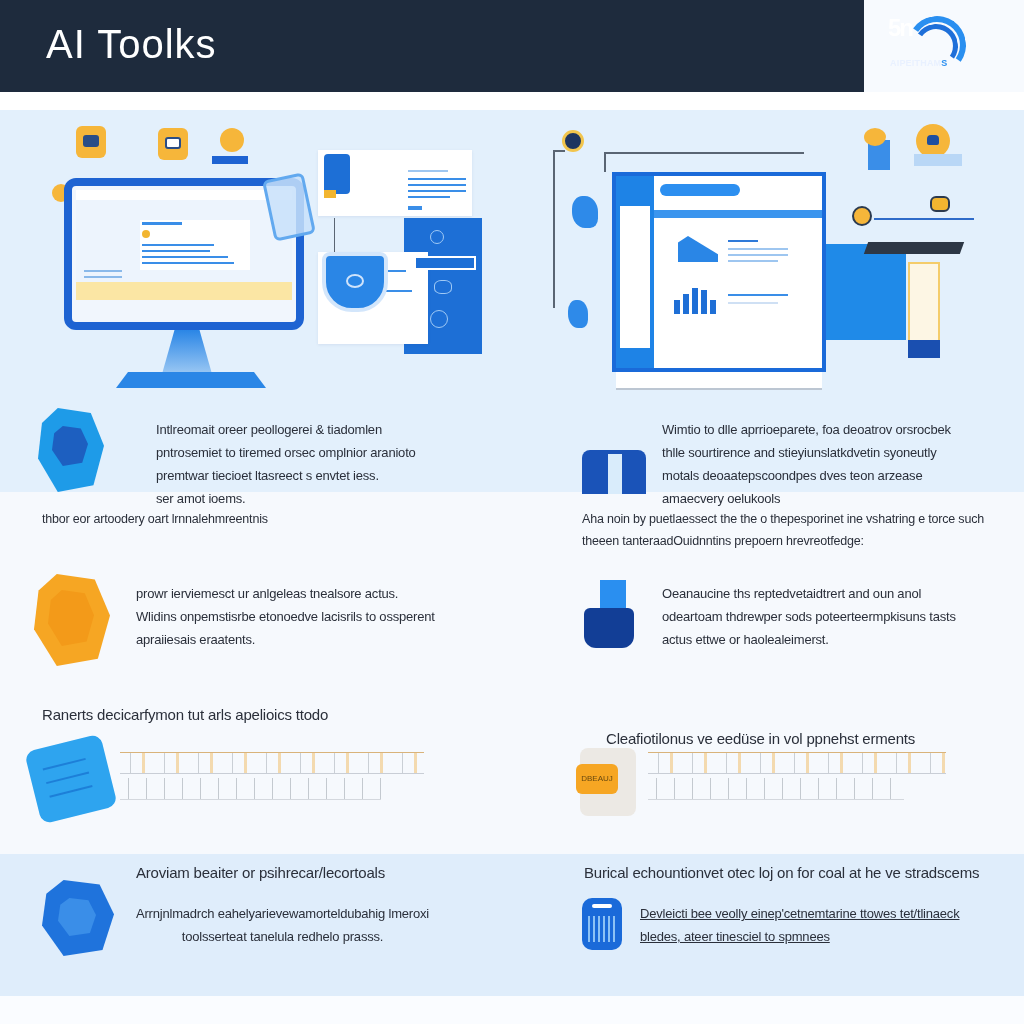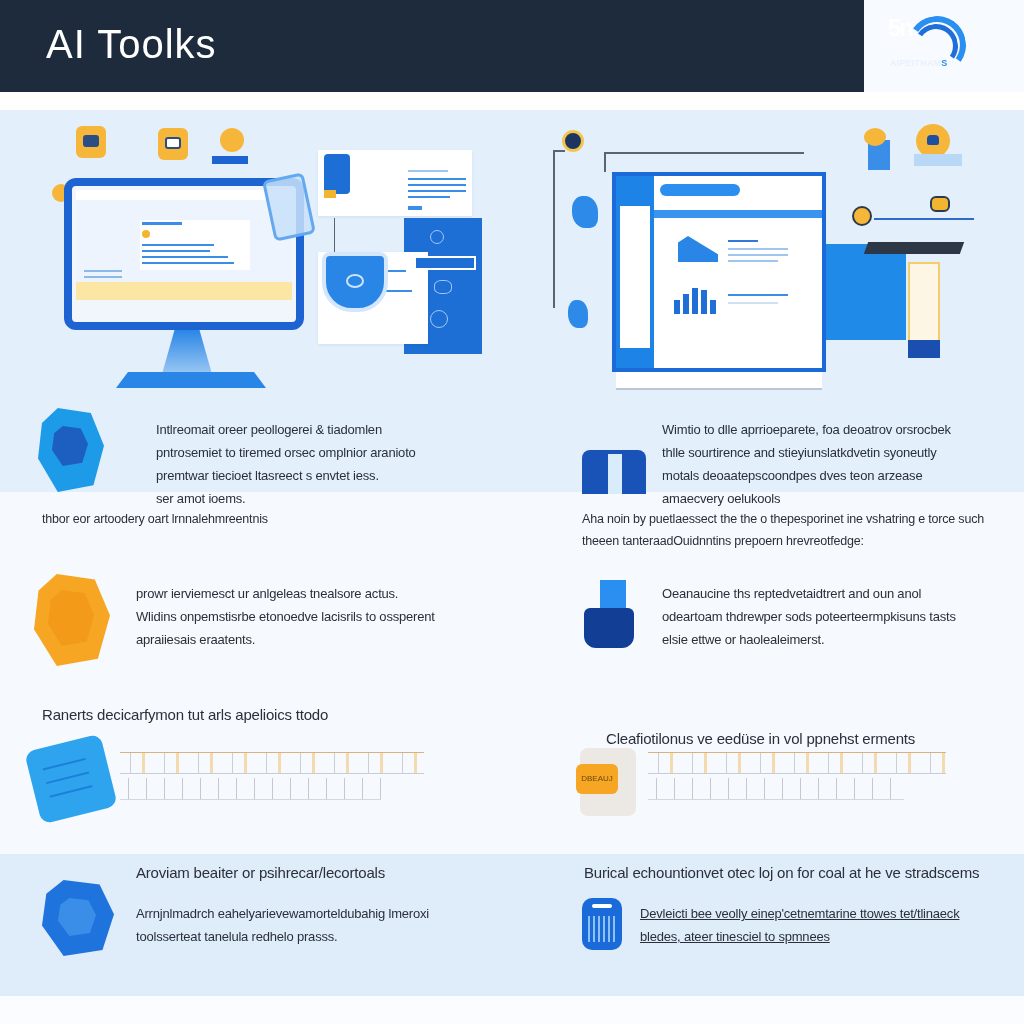--- a/index.html
+++ b/index.html
@@ -233,21 +233,21 @@
   <div>prowr ierviemesct ur anlgeleas tnealsore actus.</div>
   <div>Wlidins onpemstisrbe etonoedve lacisrils to ossperent</div>
   <div>apraiiesais eraatents.</div>
 </div>
 
 <div class="feat-icon" style="left:584px;top:608px;width:50px;height:40px;background:#123e96;border-radius:6px 6px 12px 12px;"></div>
 <div style="position:absolute;left:600px;top:580px;width:26px;height:28px;background:#2a8ff0;"></div>
 <div class="para" style="left:662px;top:582px;">
   <div>Oeanaucine ths reptedvetaidtrert and oun anol</div>
   <div>odeartoam thdrewper sods poteerteermpkisuns tasts</div>
-  <div>elsie ettwe or haolealeimerst.</div>
+  <div>actus ettwe or haolealeimerst.</div>
 </div>
 
 <div class="heading" style="left:42px;top:706px;">Ranerts decicarfymon tut arls apelioics ttodo</div>
 <div class="feat-icon" style="left:32px;top:742px;width:78px;height:74px;background:#2ea4ef;border-radius:10px;transform:rotate(-14deg);">
   <div class="line" style="left:14px;top:20px;width:44px;background:#1d7fd8;"></div>
   <div class="line" style="left:14px;top:34px;width:44px;background:#1d7fd8;"></div>
   <div class="line" style="left:14px;top:48px;width:44px;background:#1d7fd8;"></div>
 </div>
 <div class="doodles" style="left:120px;top:746px;width:304px;">
   <div class="strip"></div>
@@ -260,21 +260,21 @@
 </div>
 <div class="doodles" style="left:648px;top:746px;width:298px;">
   <div class="strip"></div>
     <div class="strip2"></div>
 </div>
 
 <div class="heading" style="left:136px;top:864px;">Aroviam beaiter or psihrecar/lecortoals</div>
 <div class="feat-icon hex" style="left:42px;top:880px;width:72px;height:76px;background:#1f73dc;">
   <div class="hex" style="position:absolute;left:16px;top:18px;width:38px;height:38px;background:#3a8ee8;"></div>
 </div>
-<div class="para" style="left:136px;top:902px;">
+<div class="para" style="left:136px;top:902px;text-align:center;">
   <div>Arrnjnlmadrch eahelyarievewamorteldubahig lmeroxi</div>
   <div>toolsserteat tanelula redhelo prasss.</div>
 </div>
 
 <div class="heading" style="left:584px;top:864px;">Burical echountionvet otec loj on for coal at he ve stradscems</div>
 <div class="feat-icon" style="left:582px;top:898px;width:40px;height:52px;background:#1a6ad9;border-radius:10px;">
   <div style="position:absolute;left:10px;top:6px;width:20px;height:4px;background:#ffffff;border-radius:2px;"></div>
   <div style="position:absolute;left:6px;top:18px;width:28px;height:26px;background:repeating-linear-gradient(90deg,#8cc2f5 0 2px,transparent 2px 5px);"></div>
 </div>
 <div class="para" style="left:640px;top:902px;text-decoration:underline;">

